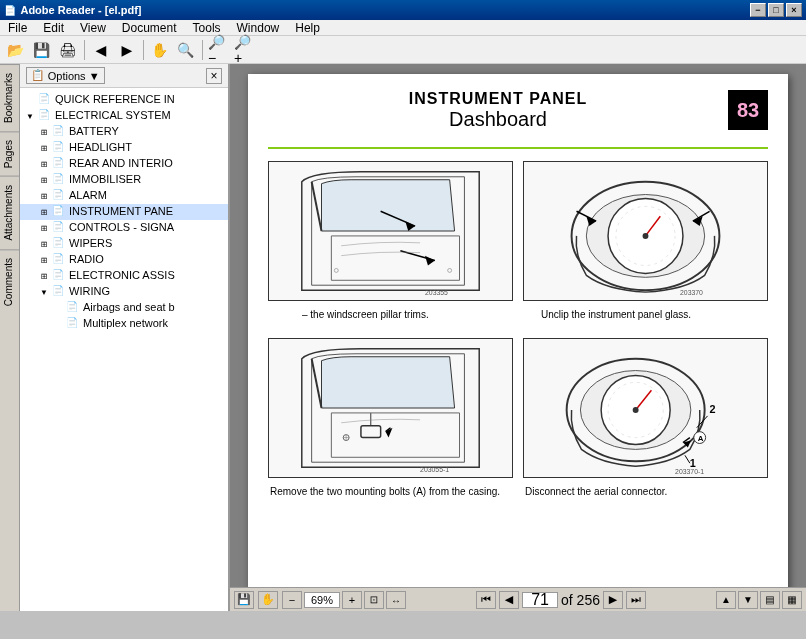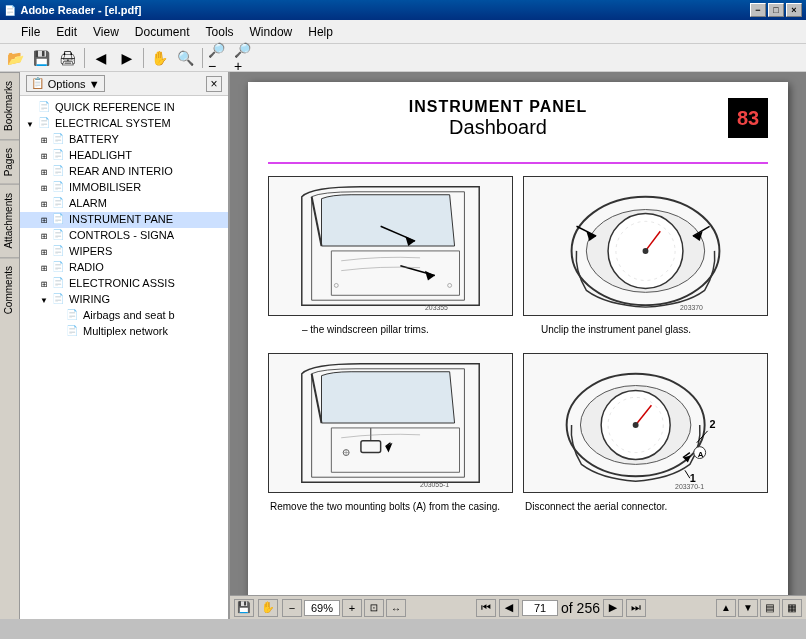--- a/index.html
+++ b/index.html
@@ -27,26 +27,25 @@
       border-left-color: #fff;
       font-size: 9px;
       display: flex; align-items: center; justify-content: center;
       cursor: pointer;
       color: #000;
     }
 
     
     .menu-bar {
       background: #f0f0f0;
-      height: 24px;
+      height: 16px;
       display: flex;
       align-items: center;
       border-bottom: 1px solid #ccc;
       font-size: 12px;
-      padding-left: 13px;
     }
     .menu-item {
       padding: 2px 8px;
       cursor: pointer;
     }
 
     
     .toolbar {
       background: #f0f0f0;
       height: 28px;
@@ -178,30 +177,30 @@
       width: 540px;
       min-height: 520px;
       padding: 16px 20px;
       box-shadow: 2px 2px 8px rgba(0,0,0,0.5);
       position: relative;
     }
     .pdf-header {
       display: flex;
       justify-content: space-between;
       align-items: flex-start;
-      border-bottom: 2px solid #d946ef;
-      padding-bottom: 23px;
+      border-bottom: 2px solid #84cc16;
+      padding-bottom: 16px;
       margin-bottom: 12px;
     }
     .pdf-title-section { text-align: center; flex: 1; }
     .pdf-main-title { font-size: 16px; font-weight: bold; letter-spacing: 1px; }
     .pdf-sub-title { font-size: 20px; font-weight: normal; }
     .pdf-page-num {
       background: #000;
-      color: #ef4444;
+      color: #f9a8d4;
       width: 40px; height: 40px;
       display: flex; align-items: center; justify-content: center;
       font-size: 20px; font-weight: bold;
     }
 
     
     .img-grid {
       display: grid;
       grid-template-columns: 1fr 1fr;
       gap: 10px;
@@ -245,21 +244,21 @@
       cursor: pointer;
       font-size: 11px;
     }
     .nav-area {
       display: flex; align-items: center; gap: 3px; margin-left: auto;
     }
     .page-input {
       width: 36px; height: 16px;
       border: 1px solid #999;
       text-align: center;
-      font-size: 11px;
+      font-size: 16px;
       background: white;
     }
     .zoom-area {
       display: flex; align-items: center; gap: 2px;
     }
     .zoom-input {
       width: 36px; height: 16px;
       border: 1px solid #999;
       text-align: center;
       font-size: 11px;

